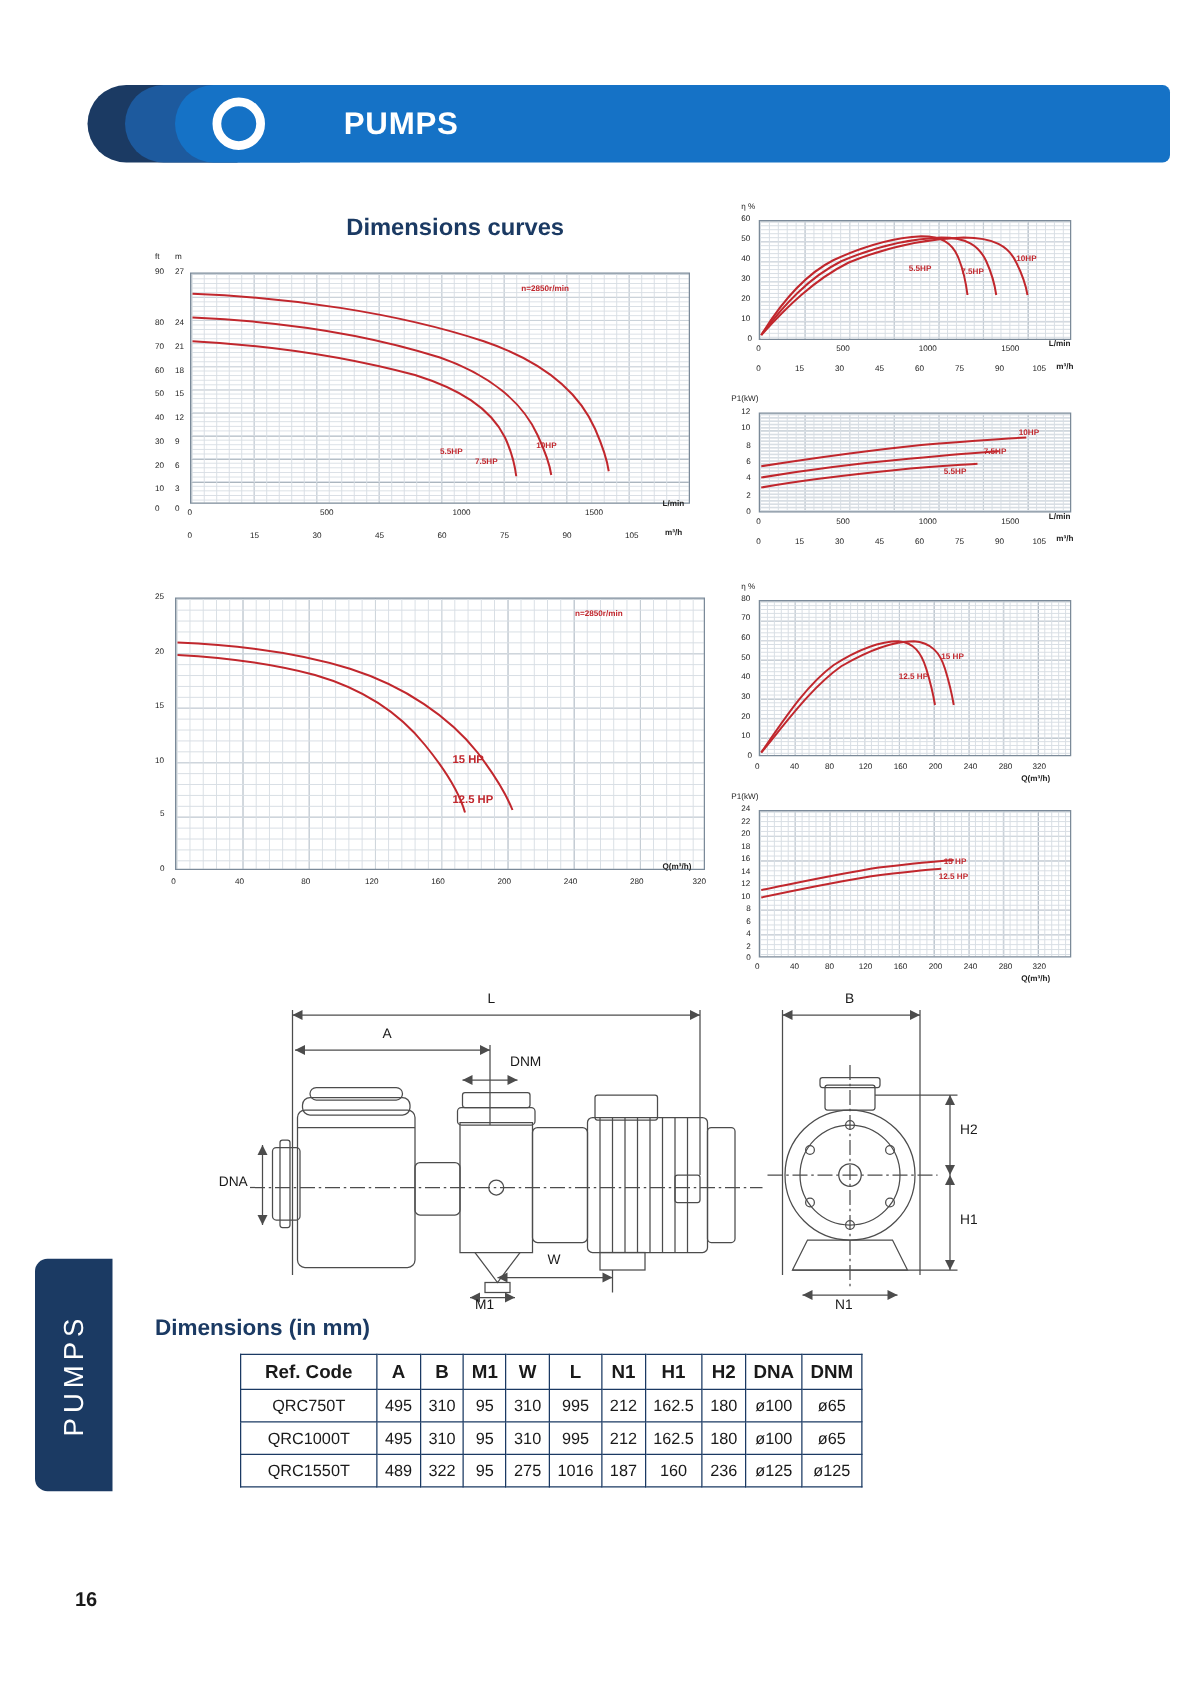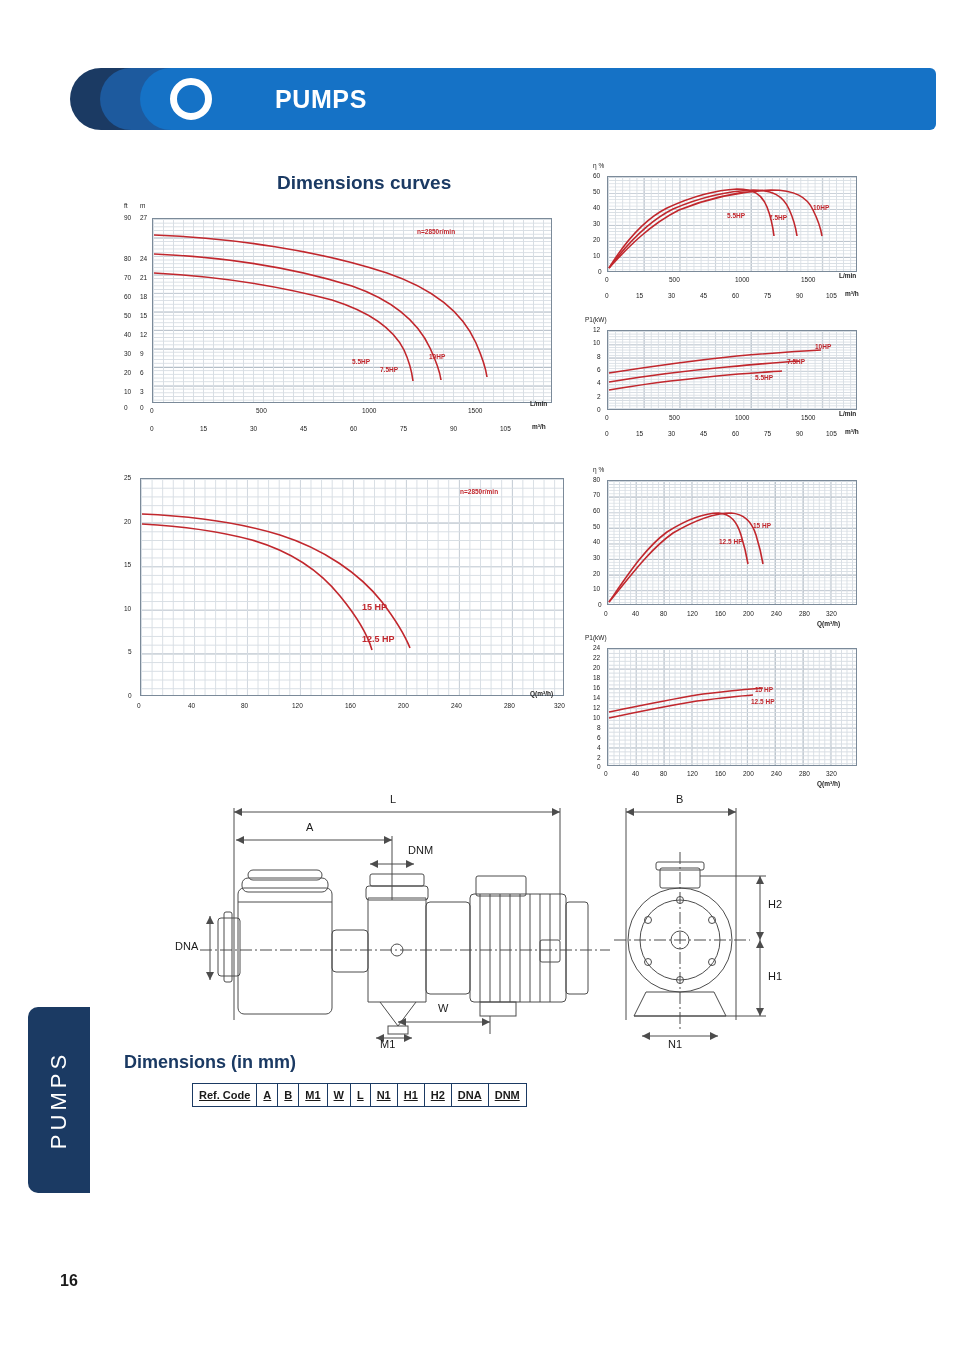--- a/index.html
+++ b/index.html
@@ -97,21 +97,21 @@
 
   
   table.dim{
     position:absolute;left:192px;top:1083px;border-collapse:collapse;
     font-size:13px;
   }
   table.dim th, table.dim td{
     border:1px solid #1b3a63;padding:5px 6px;text-align:center;
     font-weight:normal;color:#1a1a1a;
   }
-  table.dim th{font-weight:bold;font-size:11px;text-decoration:underline;}
+  table.dim th{font-weight:bold;font-size:15px;}
   table.dim td.ref{width:96px;}
 </style>
 </head>
 <body>
 
 <div class="page">
 
   <div class="header">
     <div class="banner-dark"></div>
     <div class="banner-mid"></div>
@@ -494,16 +494,55 @@
         <th>W</th>
         <th>L</th>
         <th>N1</th>
         <th>H1</th>
         <th>H2</th>
         <th>DNA</th>
         <th>DNM</th>
       </tr>
     </thead>
     <tbody>
+      <tr>
+        <td class="ref">QRC750T</td>
+        <td>495</td>
+        <td>310</td>
+        <td>95</td>
+        <td>310</td>
+        <td>995</td>
+        <td>212</td>
+        <td>162.5</td>
+        <td>180</td>
+        <td>ø100</td>
+        <td>ø65</td>
+      </tr>
+      <tr>
+        <td class="ref">QRC1000T</td>
+        <td>495</td>
+        <td>310</td>
+        <td>95</td>
+        <td>310</td>
+        <td>995</td>
+        <td>212</td>
+        <td>162.5</td>
+        <td>180</td>
+        <td>ø100</td>
+        <td>ø65</td>
+      </tr>
+      <tr>
+        <td class="ref">QRC1550T</td>
+        <td>489</td>
+        <td>322</td>
+        <td>95</td>
+        <td>275</td>
+        <td>1016</td>
+        <td>187</td>
+        <td>160</td>
+        <td>236</td>
+        <td>ø125</td>
+        <td>ø125</td>
+      </tr>
     </tbody>
   </table>
 
 </div>
 
 </body></html>

